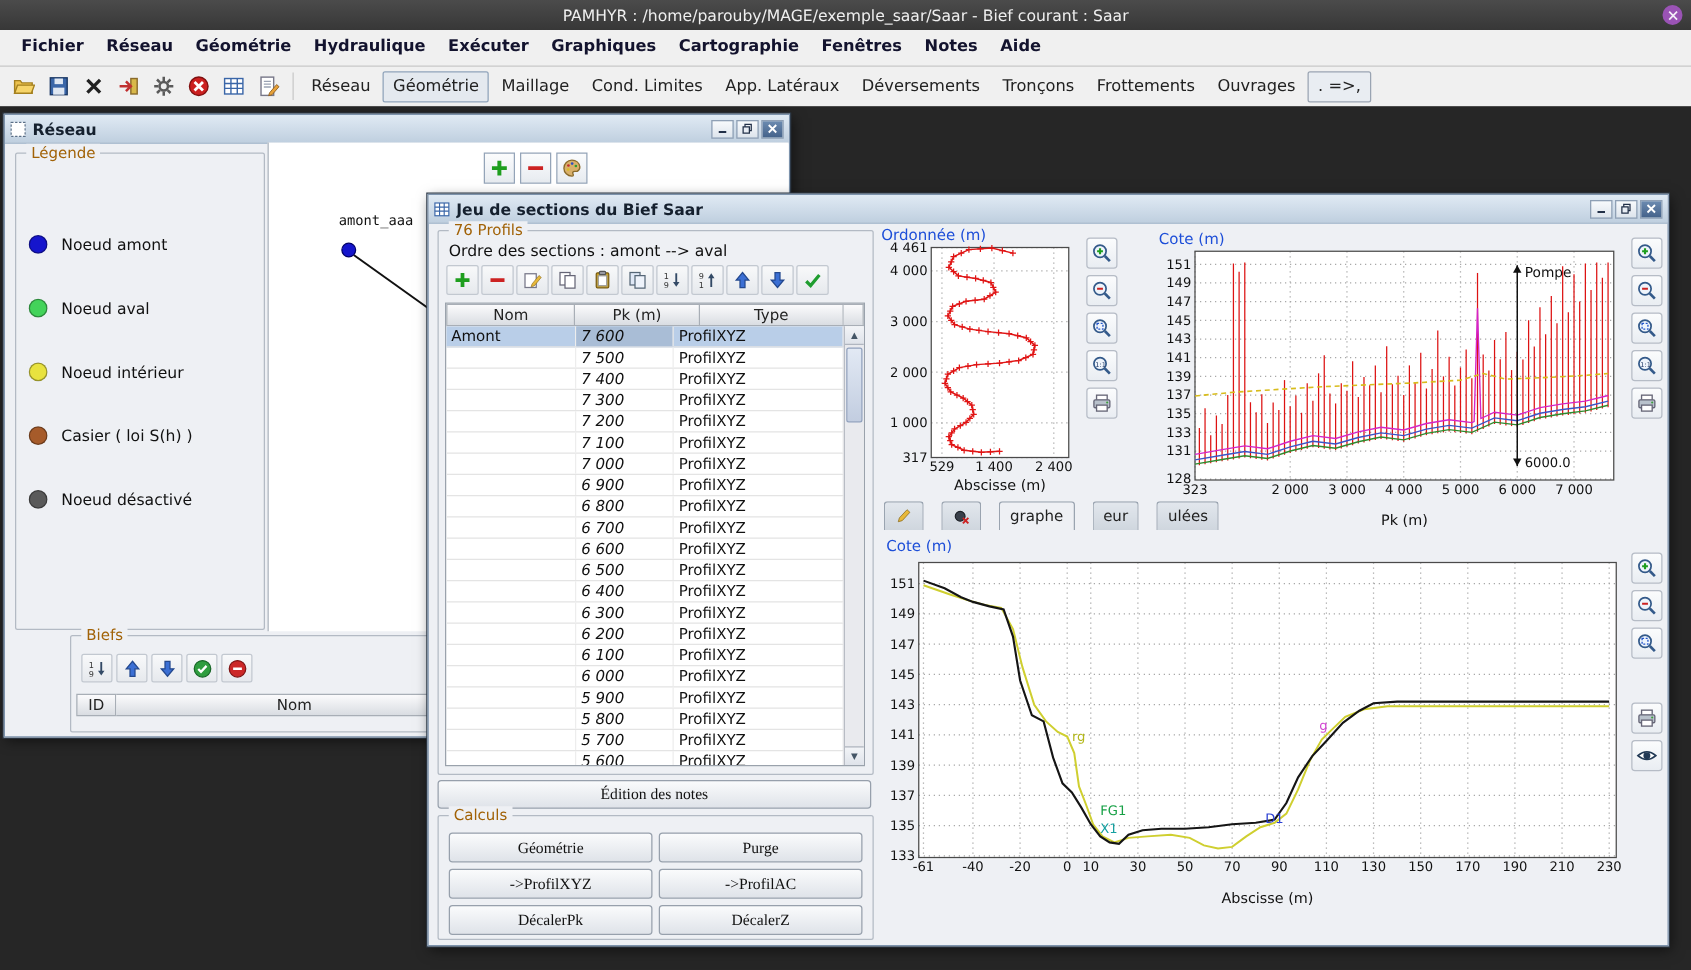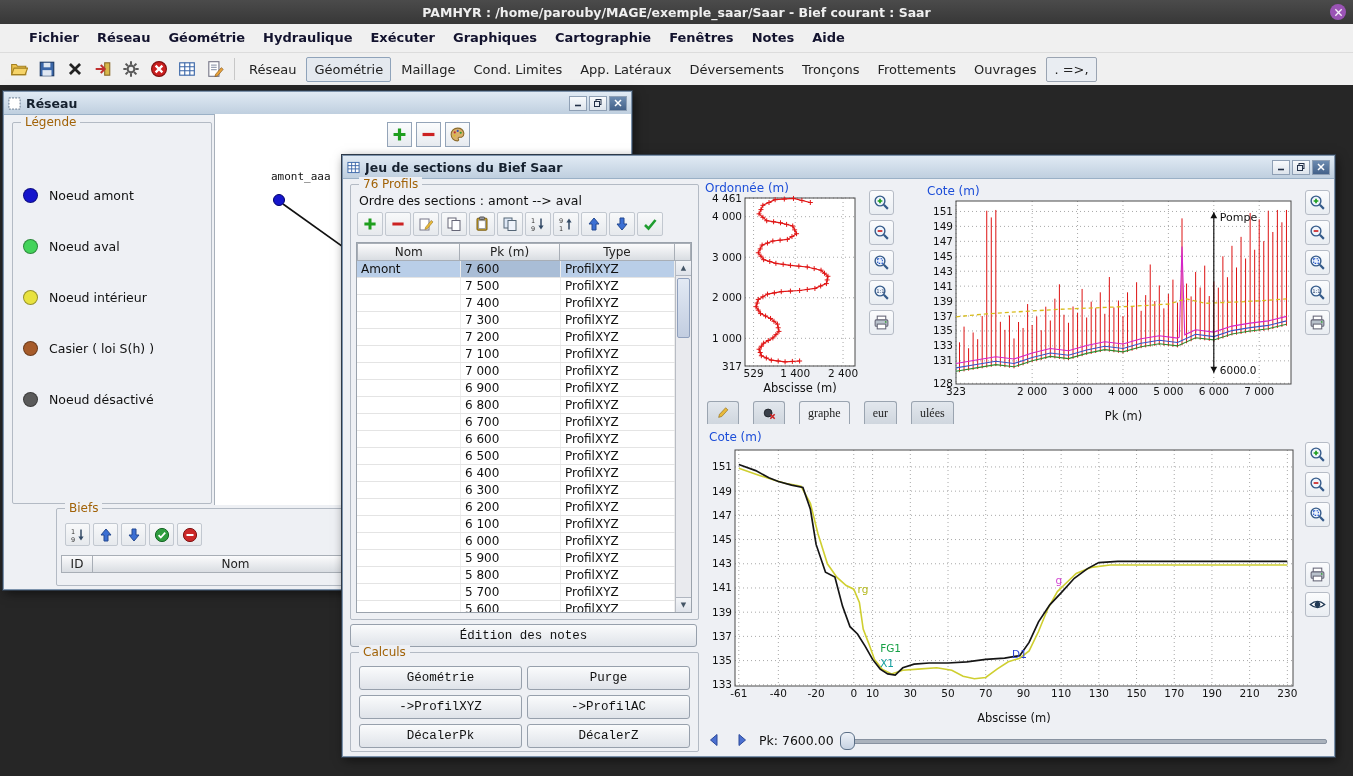--- a/index.html
+++ b/index.html
@@ -1,20 +1,20 @@
 <!DOCTYPE html>
 <html><head>
 <meta charset="utf-8">
 <style>
   html,body{margin:0;padding:0;background:#1b1b1b;}
   #app{position:relative;width:1353px;height:776px;overflow:hidden;background:#262626;font-family:"DejaVu Sans",sans-serif;-webkit-font-smoothing:antialiased;}
   
-  .titlebar{height:24px;background:linear-gradient(#4b4b4b,#373737);color:#efefef;display:flex;align-items:center;justify-content:center;position:relative;font-size:12.5px;font-weight:bold;}
+  .titlebar{height:24px;background:linear-gradient(#4b4b4b,#373737);color:#efefef;display:flex;align-items:center;justify-content:center;position:relative;font-size:12.5px;font-weight:normal;}
   .titlebar-close{position:absolute;right:7px;top:4px;width:16px;height:16px;border-radius:50%;background:#9a53b5;display:flex;align-items:center;justify-content:center;cursor:pointer;}
-  .menubar{height:28px;background:#f0f0f0;display:flex;align-items:center;padding:0 20px;border-bottom:1px solid #dcdcdc;}
+  .menubar{height:28px;background:#f0f0f0;display:flex;align-items:center;padding:0 8px;border-bottom:1px solid #dcdcdc;}
   .menu-item{padding:0 9px;font-size:13px;font-weight:bold;color:#13132e;line-height:28px;cursor:default;}
   .toolbar{height:32px;background:#f0f0f0;display:flex;align-items:center;gap:2px;padding:0 6px;border-bottom:1px solid #b9b9b9;}
   .tool-btn{width:26px;height:26px;border:1px solid transparent;background:transparent;display:flex;align-items:center;justify-content:center;padding:2px;}
   .tool-btn svg{width:18px;height:18px;}
   .tool-sep{width:1px;height:22px;background:#c7c7c7;margin:0 4px;}
   .tool-text-btn{font-size:13px;color:#222;padding:4px 7px;background:transparent;border:1px solid transparent;font-family:inherit;}
   .tool-text-btn.active{background:#e4e9ef;border:1px solid #8fa3ba;border-radius:2px;}
   .tool-text-btn.boxed{border:1px solid #9aa4b2;background:#e9edf2;border-radius:2px;}
   
   .mdi{position:absolute;top:85px;left:0;right:0;bottom:0;background:#262626;}
@@ -49,47 +49,47 @@
   .profils-box{left:7px;top:6px;width:347px;height:434px;}
   .order-text{position:absolute;left:8px;top:8px;font-size:12.5px;color:#101010;}
   .profil-toolbar{position:absolute;left:6px;top:27px;display:flex;gap:2px;}
   .ptool{width:26px;height:24px;border:1px solid #c2c8d0;border-radius:2px;background:linear-gradient(#f8f9fa,#e6e9ed);display:flex;align-items:center;justify-content:center;padding:2px;}
   .ptool svg{width:16px;height:16px;}
   .table-wrap{position:absolute;left:5px;top:57px;width:336px;height:371px;background:#fff;border:1px solid #9aa2ac;box-sizing:border-box;}
   .thead{display:flex;height:18px;}
   .tbody{position:absolute;top:18px;left:0;right:16px;bottom:0;overflow:hidden;}
   .trow{display:flex;height:16px;border-bottom:1px solid #e4e4e4;font-size:12px;color:#111;}
   .trow .td{padding-left:4px;display:flex;align-items:center;border-right:1px solid #ededed;box-sizing:border-box;overflow:hidden;}
-  .td-nom{width:104px;}.td-pk{width:100px;}.td-type{flex:1;}
+  .td-nom{width:104px;}.td-pk{width:78px;font-style:italic;}.td-type{flex:1;}
   .trow.selected{background:#b9cee8;}
   .trow.selected .td-pk{background:#a9bdd6;}
   .vscroll{position:absolute;top:18px;right:0;width:16px;bottom:0;background:#e9eaee;border-left:1px solid #b8bcc4;box-sizing:border-box;}
   .vthumb{position:absolute;left:1px;right:1px;top:17px;height:58px;background:linear-gradient(#e2e9f4,#c2cde0);border:1px solid #8fa0bd;border-radius:2px;}
   .vs-btn{position:absolute;left:0;right:0;height:14px;background:linear-gradient(#f2f4f7,#dfe3ea);border-bottom:1px solid #b0b6c0;display:flex;align-items:center;justify-content:center;font-size:7px;color:#456;}
   .vs-btn.bottom{bottom:0;top:auto;border-top:1px solid #b0b6c0;border-bottom:none;}
-  .btn{font-size:12.5px;color:#111;background:linear-gradient(#fafbfc,#dfe3e9);border:1px solid #97a0ac;border-radius:3px;font-family:Liberation Mono, monospace;}
+  .btn{font-size:12.5px;color:#111;background:linear-gradient(#fafbfc,#dfe3e9);border:1px solid #97a0ac;border-radius:3px;font-family:Liberation Serif, serif;}
   .notes-btn{position:absolute;left:7px;top:446px;width:347px;height:23px;}
   .calculs-box{left:7px;top:474px;width:347px;height:98px;}
   .calc-grid{position:absolute;left:8px;top:13px;display:grid;grid-template-columns:163px 163px;gap:5px;}
   .calc-btn{height:24px;}
   .plot-label{position:absolute;font-size:12px;color:#1d4ed8;}
   #plan-ylabel{left:362px;top:3px;}
   #plan-plot{position:absolute;left:360px;top:14px;}
   #plan-zoombar{left:526px;top:12px;}
   #long-ylabel{left:584px;top:6px;}
   #long-plot{position:absolute;left:580px;top:14px;}
   #long-zoombar{left:962px;top:12px;}
   #cross-ylabel{left:366px;top:252px;}
   #cross-plot{position:absolute;left:360px;top:262px;}
   #cross-zoombar{left:962px;top:264px;}
   .vtoolbar{position:absolute;display:flex;flex-direction:column;gap:5px;}
   .vtool{width:25px;height:25px;border:1px solid #b6bcc6;border-radius:3px;background:linear-gradient(#fbfcfd,#e9edf2);display:flex;align-items:center;justify-content:center;padding:2px;}
   .vtool svg{width:17px;height:17px;}
   .vtool.spacer{visibility:hidden;}
-  .tabstrip{position:absolute;left:364px;top:221px;display:flex;align-items:flex-end;gap:14px;height:25px;font-family:Liberation Serif, serif;}
+  .tabstrip{position:absolute;left:364px;top:221px;display:flex;align-items:flex-end;gap:14px;height:25px;}
   .tab{border:1px solid #9aa4b0;border-bottom:none;background:linear-gradient(#e2e7ed,#cfd6de);padding:2px 8px;font-size:12px;border-radius:3px 3px 0 0;color:#222;display:flex;align-items:center;gap:3px;height:18px;}
   .tab svg{width:14px;height:14px;}
   .tab.active{background:#eef0f4;}
   .navbar{position:absolute;left:360px;top:550px;width:628px;height:24px;display:flex;align-items:center;gap:6px;}
   .nav-btn{width:22px;height:20px;border:none;background:transparent;display:flex;align-items:center;justify-content:center;padding:0;}
   .nav-btn svg{width:14px;height:14px;}
   .nav-pk{font-size:12.5px;color:#111;white-space:nowrap;}
   .slider{position:relative;flex:1;height:20px;}
   .slider-track{position:absolute;left:0;right:4px;top:9px;height:3px;background:#aab2bc;border:1px solid #8892a0;border-radius:2px;}
   .slider-handle{position:absolute;left:0;top:2px;width:13px;height:16px;background:linear-gradient(#eef2f8,#c6d2e2);border:1px solid #5a6e86;border-radius:6px;}
@@ -899,34 +899,17 @@
               </svg>
             </button>
             <button class="vtool">
               <svg viewBox="0 0 16 16">
                 <path d="M1.2 8Q8 2.2 14.8 8 8 13.8 1.2 8z" fill="#fff" stroke="#223a55" stroke-width="1.2"></path>
                 <circle cx="8" cy="8" r="2.6" fill="#223a55"></circle>
               </svg>
             </button>
           </div>
 
-        <div class="navbar">
-          <button class="nav-btn">
-              <svg viewBox="0 0 14 14">
-                <path d="M10 1.5L3.5 7l6.5 5.5z" fill="#4a6fd0" stroke="#2c4a9a"></path>
-              </svg>
-            </button>
-          <button class="nav-btn">
-              <svg viewBox="0 0 14 14">
-                <path d="M4 1.5L10.5 7 4 12.5z" fill="#4a6fd0" stroke="#2c4a9a"></path>
-              </svg>
-            </button>
-          <span class="nav-pk">Pk: 7600.00</span>
-          <div class="slider">
-            <div class="slider-track"></div>
-            <div class="slider-handle"></div>
-          </div>
-        </div>
 
       </div>
     </div>
   </div>
 </div>
 
 </body></html>

